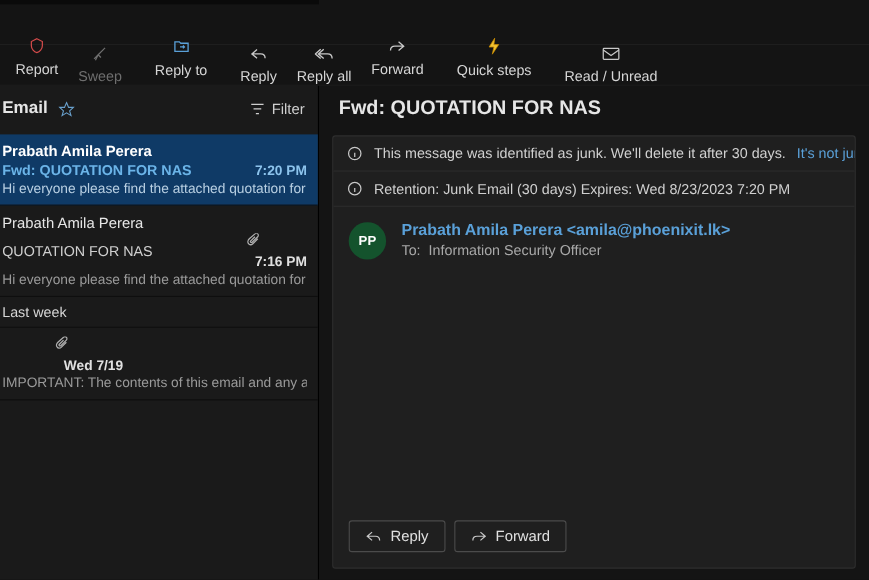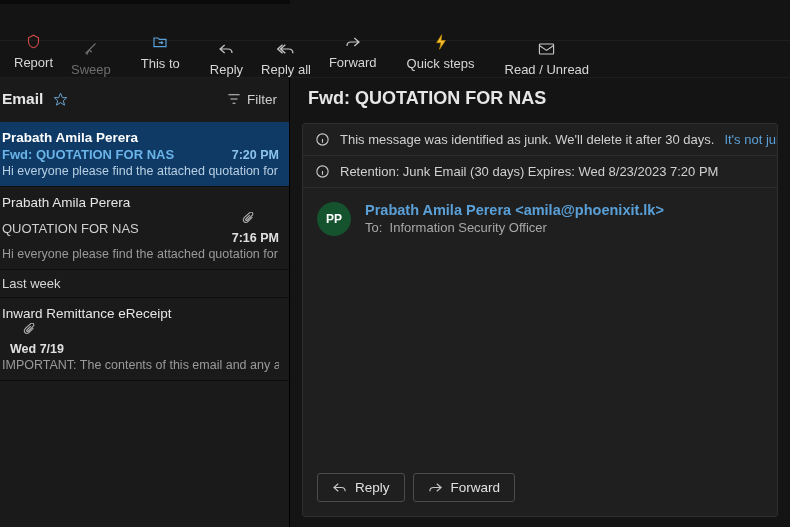--- a/index.html
+++ b/index.html
@@ -84,21 +84,21 @@
   .item.selected .from { color: #fff; font-weight: 600; }
   .item .row2 { display: flex; justify-content: space-between; align-items: center; }
   .item .subject { font-size: 13px; color: #cfcfcf; white-space: nowrap; overflow: hidden; }
   .item.selected .subject { color: #6bb4e8; font-weight: 600; }
   .item .time { font-size: 12.5px; color: #e0e0e0; font-weight: 600; margin-left: 8px; white-space: nowrap; }
   .item.selected .time { color: #8cc3ec; }
   .item .preview { font-size: 12.5px; color: #9a9a9a; white-space: nowrap; overflow: hidden; margin-top: 2px; }
   .item.selected .preview { color: #b8cfe2; }
   .attach-ico { color: #b0b0b0; margin-right: 6px; }
   .attach-ico svg { stroke: #b0b0b0; fill: none; }
-  .right-col { display: flex; flex-direction: column; align-items: center; gap: 2px; }
+  .right-col { display: flex; flex-direction: column; align-items: flex-start; gap: 2px; margin-left: 48px; }
 
   .group-header {
     padding: 6px 0 6px 2px;
     font-size: 13px; color: #d6d6d6;
     border-bottom: 1px solid #0e0e0e;
   }
 
   
   .right {
     flex: 1;
@@ -201,21 +201,21 @@
 
   <div class="tb-sep"></div>
 
   <div class="tb-btn moveto">
     <span class="icon">
       <svg width="16" height="16" viewBox="0 0 24 24" stroke-width="1.8">
           <path d="M3 6 H9 L11 8 H21 V19 H3 Z"></path>
           <path d="M10 13 H16 M14 11 L16 13 L14 15"></path>
         </svg>
     </span>
-    <span>This to</span>
+    <span>Reply to</span>
     <span class="chev"><svg viewBox="0 0 10 10" stroke-width="1.4" fill="none">
           <path d="M1 3 L5 7 L9 3"></path>
         </svg></span>
   </div>
 
   <div class="tb-sep"></div>
 
   <div class="tb-btn">
     <span class="icon reply-ico">
       <svg width="16" height="14" viewBox="0 0 24 20" stroke-width="1.8">
@@ -316,21 +316,20 @@
               <span class="attach-ico"><svg width="13" height="14" viewBox="0 0 20 22" stroke-width="1.8">
                   <path d="M16 8 L9 15 C7 17 4 17 3 15 C1 13 2 10 4 8 L12 1 C13 0 15 0 16 1 C17 2 17 4 16 5 L8 13 C7.5 13.5 6.5 13.5 6 13 C5.5 12.5 5.5 11.5 6 11 L12 5"></path>
                 </svg></span>
               <span class="time">7:16 PM</span>
             </div>
           </div>
           <div class="preview">Hi everyone please find the attached quotation for you...</div>
         </div>
         <div class="group-header">Last week</div>
         <div class="item">
-          <div class="from">Inward Remittance eReceipt</div>
           <div class="row2">
             <div class="right-col">
               <span class="attach-ico"><svg width="13" height="14" viewBox="0 0 20 22" stroke-width="1.8">
                   <path d="M16 8 L9 15 C7 17 4 17 3 15 C1 13 2 10 4 8 L12 1 C13 0 15 0 16 1 C17 2 17 4 16 5 L8 13 C7.5 13.5 6.5 13.5 6 13 C5.5 12.5 5.5 11.5 6 11 L12 5"></path>
                 </svg></span>
               <span class="time">Wed 7/19</span>
             </div>
           </div>
           <div class="preview">IMPORTANT: The contents of this email and any attach...</div>
         </div>

